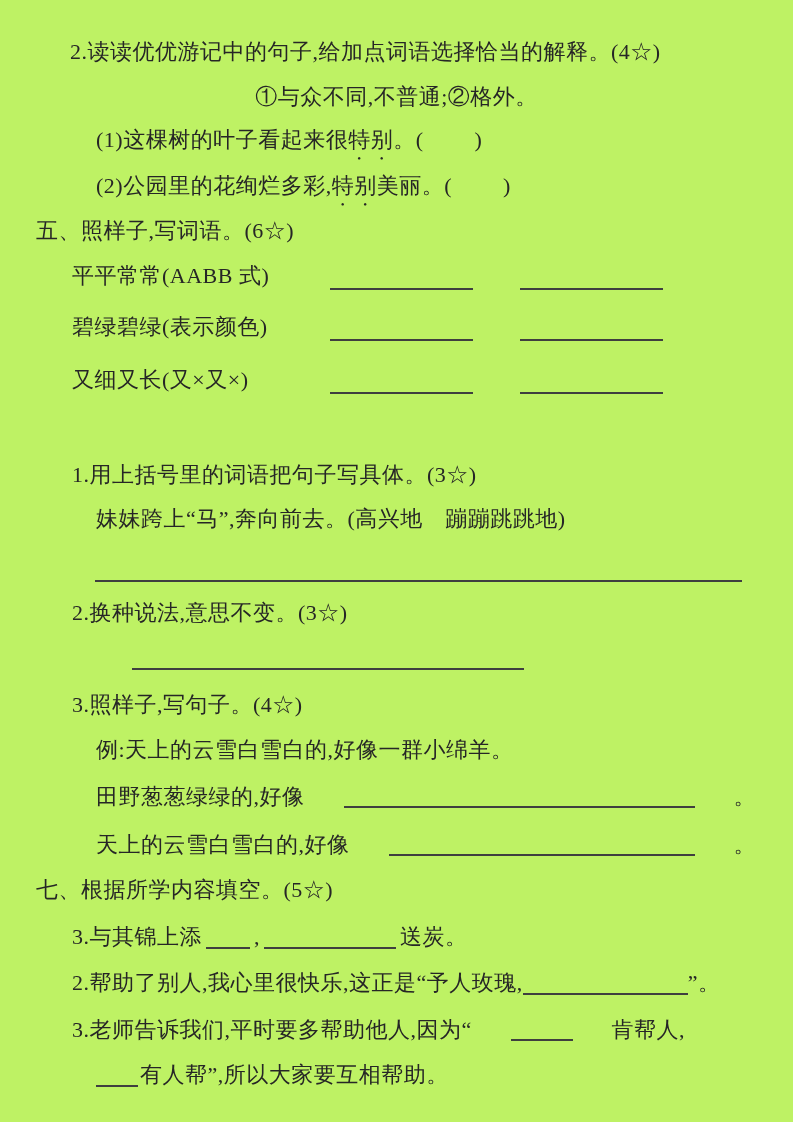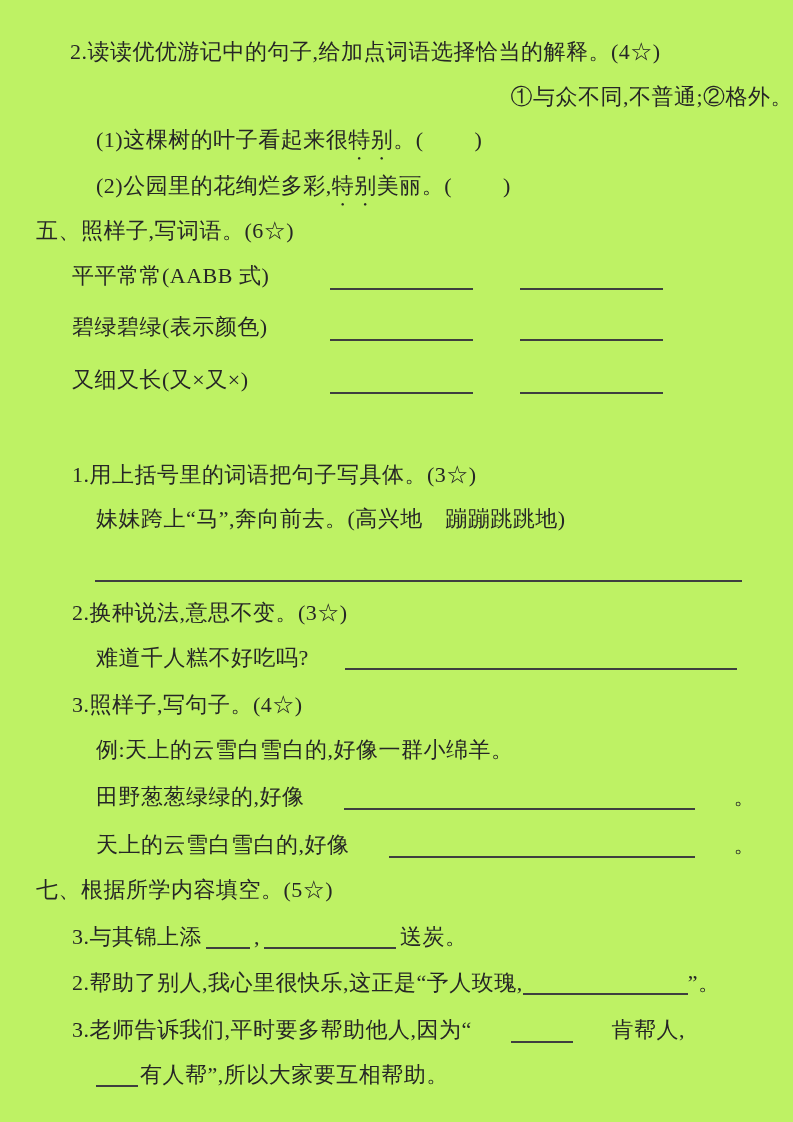--- a/index.html
+++ b/index.html
@@ -12,30 +12,30 @@
     color:#262626;
     overflow:hidden;
   }
   .row{
     position:absolute;
     font-size:22px;
     line-height:30px;
     white-space:nowrap;
     letter-spacing:.5px;
   }
-  .center{left:0;width:100%;text-align:right;}
+  .center{left:0;width:100%;text-align:center;}
   
   .bl{
     display:inline-block;
     border-bottom:2px solid #3f3f3f;
     height:20px;
     vertical-align:-5px;
   }
   
-  .frow{display:flex;align-items:center;gap:36px;}
+  .frow{display:flex;align-items:flex-start;gap:36px;}
   .fillbl{flex:1;border-bottom:2px solid #3f3f3f;height:24px;margin:0 3px;}
   .fbl{border-bottom:2px solid #3f3f3f;height:24px;margin:0 3px;}
   
   .s5row{left:0;width:100%;height:32px;line-height:32px;}
   .s5row .lbl{margin-left:72px;}
   .s5bl{
     position:absolute;bottom:2px;height:0;width:143px;
     border-bottom:2px solid #3f3f3f;
   }
   
@@ -88,21 +88,21 @@
 
   <div class="row" style="top:460px;left:72px">1.用上括号里的词语把句子写具体。(3☆)</div>
 
   <div class="row" style="top:504px;left:96px">妹妹跨上“马”,奔向前去。(高兴地　蹦蹦跳跳地)</div>
 
   <div class="blankline" style="top:566px;left:95px;width:647px;height:14px"></div>
 
   <div class="row" style="top:598px;left:72px">2.换种说法,意思不变。(3☆)</div>
 
   <div class="row" style="top:643px;left:96px">
-    <span>难道千人糕不好吃吗?</span><span class="bl" style="width:392px;margin-left:36px"></span>
+    <span class="bl" style="width:392px;margin-left:36px"></span>
   </div>
 
   <div class="row" style="top:690px;left:72px">3.照样子,写句子。(4☆)</div>
 
   <div class="row" style="top:735px;left:96px">例:天上的云雪白雪白的,好像一群小绵羊。</div>
 
   <div class="row frow" style="top:782px;left:96px;width:660px">
     <span>田野葱葱绿绿的,好像</span>
     <span class="fillbl"></span>
     <span>。</span>

